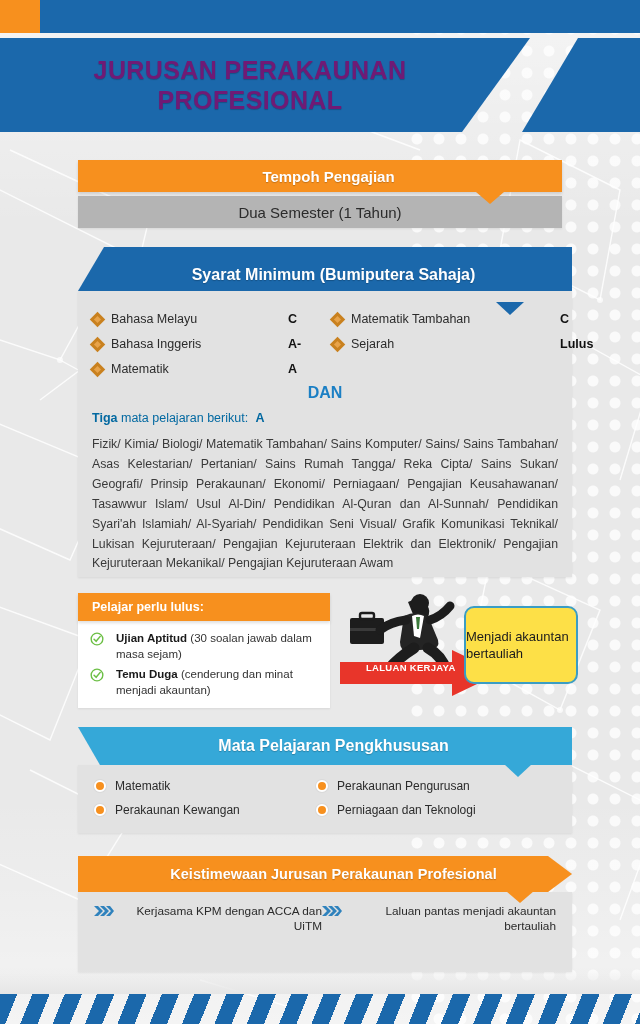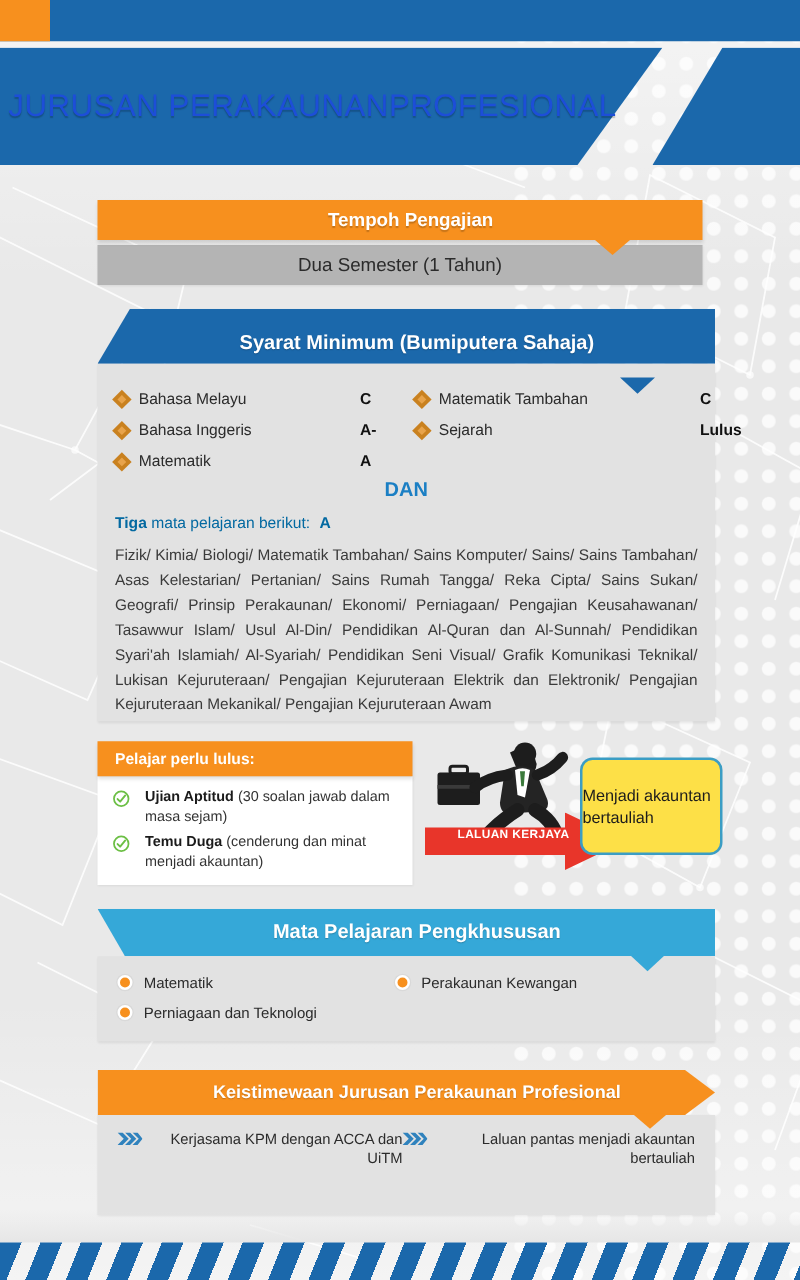--- a/index.html
+++ b/index.html
@@ -74,24 +74,24 @@
   }
   .header-wedge {
     position: absolute; top: 0; right: 0;
     width: 180px; height: 94px;
     background: #1b68ab;
     clip-path: polygon(62px 94px, 180px 94px, 180px 0, 118px 0);
   }
   .header-title {
     position: absolute; top: 0; left: 0;
     width: 500px; height: 94px;
-    display: flex; 
+    display: flex; flex-direction: column;
     align-items: center; justify-content: center;
-    color: #1d4ed8;
-    font-size: 25px; font-weight: normal;
+    color: #701a75;
+    font-size: 25px; font-weight: bold;
     letter-spacing: .4px;
     line-height: 1.22;
     text-align: center;
     text-shadow: 0 1px 1px rgba(0,0,0,.22);
   }
 
   
   .band { position: absolute; z-index: 2; }
 
   .band-bar {
@@ -457,20 +457,24 @@
     <div class="notch"></div>
   </div>
   <div class="panel" id="mata-panel">
     <div class="dot-grid">
       <div class="dot-item">
         <span class="ring-dot"></span>
         <span>Matematik</span>
       </div>
       <div class="dot-item">
         <span class="ring-dot"></span>
+        <span>Perakaunan Pengurusan</span>
+      </div>
+      <div class="dot-item">
+        <span class="ring-dot"></span>
         <span>Perakaunan Kewangan</span>
       </div>
       <div class="dot-item">
         <span class="ring-dot"></span>
         <span>Perniagaan dan Teknologi</span>
       </div>
     </div>
   </div>
 
   <div class="band" id="keist-band">

